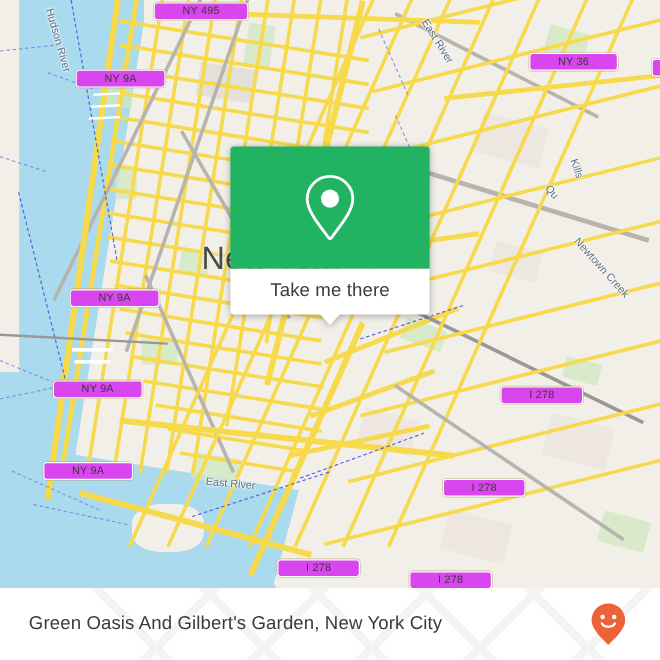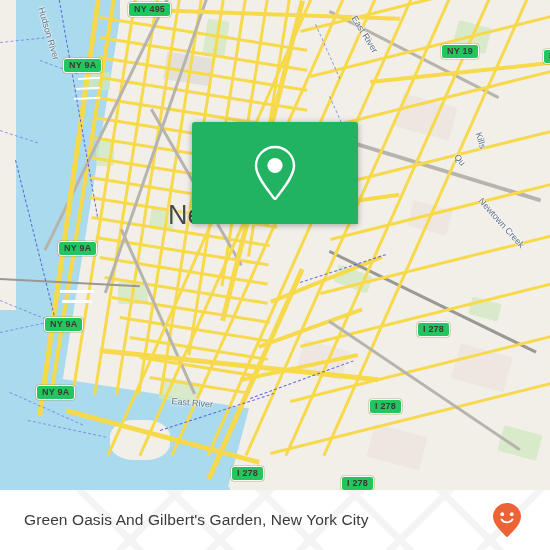--- a/index.html
+++ b/index.html
@@ -24,23 +24,23 @@
   .road{position:absolute;background:#fbe388;transform-origin:0 0;}
   .road.major{background:#f7d94c;}
   .road.minor{background:#ffffff;}
   .road.gray{background:#b7b4ae;}
   .road.rail{background:#9a9894;}
   .ferry{position:absolute;border-top:1px dashed #4a50d8;transform-origin:0 0;opacity:.85;}
   .ferry2{position:absolute;border-top:1px dashed #6f74e0;transform-origin:0 0;opacity:.7;}
 
   
   .shield{
-    position:absolute;background:#22c55e;border:1.5px solid #ffffff;
-    border-radius:3px;color:#3a3a33;font-weight:bold;font-size:9px;
-    line-height:13px;padding:0 5px;white-space:nowrap;
+    position:absolute;background:#d946ef;border:1.5px solid #ffffff;
+    border-radius:3px;color:#3a3a33;font-weight:normal;font-size:9px;
+    line-height:13px;padding:0 23px;white-space:nowrap;
     box-shadow:0 0 0 .5px rgba(150,140,40,.55);
     letter-spacing:.2px;
   }
   .waterlabel{
     position:absolute;color:#5c6f86;font-size:9px;white-space:nowrap;
     transform-origin:0 0;font-style:normal;
     text-shadow:0 0 2px #fff,0 0 2px #fff,0 0 3px #fff;
   }
   .citylabel{
     position:absolute;color:#4a4a48;font-size:27px;font-weight:400;
@@ -240,39 +240,43 @@
     <div class="waterlabel" style="left:46px;top:6px;transform:rotate(74deg);">Hudson River</div>
     <div class="waterlabel" style="left:358px;top:14px;transform:rotate(58deg);">East River</div>
     <div class="waterlabel" style="left:172px;top:396px;transform:rotate(5deg);">East River</div>
     <div class="waterlabel" style="left:484px;top:196px;transform:rotate(48deg);">Newtown Creek</div>
     <div class="waterlabel" style="left:460px;top:152px;transform:rotate(50deg);">Qu</div>
     <div class="waterlabel" style="left:483px;top:131px;transform:rotate(72deg);">Kills</div>
 
     <div class="citylabel" style="left:168px;top:200px;">New York</div>
 
     <div class="shield" style="left:128px;top:2px;">NY 495</div>
-    <div class="shield" style="left:441px;top:44px;">NY 19</div>
+    <div class="shield" style="left:441px;top:44px;">NY 36</div>
     <div class="shield" style="left:543px;top:49px;">NY</div>
     <div class="shield" style="left:63px;top:58px;">NY 9A</div>
     <div class="shield" style="left:58px;top:241px;">NY 9A</div>
     <div class="shield" style="left:44px;top:317px;">NY 9A</div>
     <div class="shield" style="left:36px;top:385px;">NY 9A</div>
     <div class="shield" style="left:417px;top:322px;">I 278</div>
     <div class="shield" style="left:369px;top:399px;">I 278</div>
     <div class="shield" style="left:231px;top:466px;">I 278</div>
     <div class="shield" style="left:341px;top:476px;">I 278</div>
 
   </div>
 
   <div class="card">
     <div class="card-top">
       <svg width="48" height="58" viewBox="0 0 48 58">
         <path d="M24 3 C13.5 3 5 11.4 5 21.8 C5 33 18 47 23 54.3 C23.5 55 24.5 55 25 54.3 C30 47 43 33 43 21.8 C43 11.4 34.5 3 24 3 Z" fill="none" stroke="#ffffff" stroke-width="2.4"></path>
         <circle cx="24" cy="21.5" r="7.6" fill="#ffffff"></circle>
       </svg>
+    </div>
+    <div class="card-bottom">
+      <span class="cta">Take me there</span>
+      <span class="card-tail"></span>
     </div>
   </div>
 
   <div class="footer">
     <svg class="footer-watermark" viewBox="0 0 550 60">
       <g stroke="#f4f4f4" stroke-width="7" fill="none">
         <path d="M 60 -20 L 160 80"></path>
         <path d="M 150 -20 L 250 80"></path>
         <path d="M 240 -20 L 340 80"></path>
         <path d="M 330 -20 L 430 80"></path>

